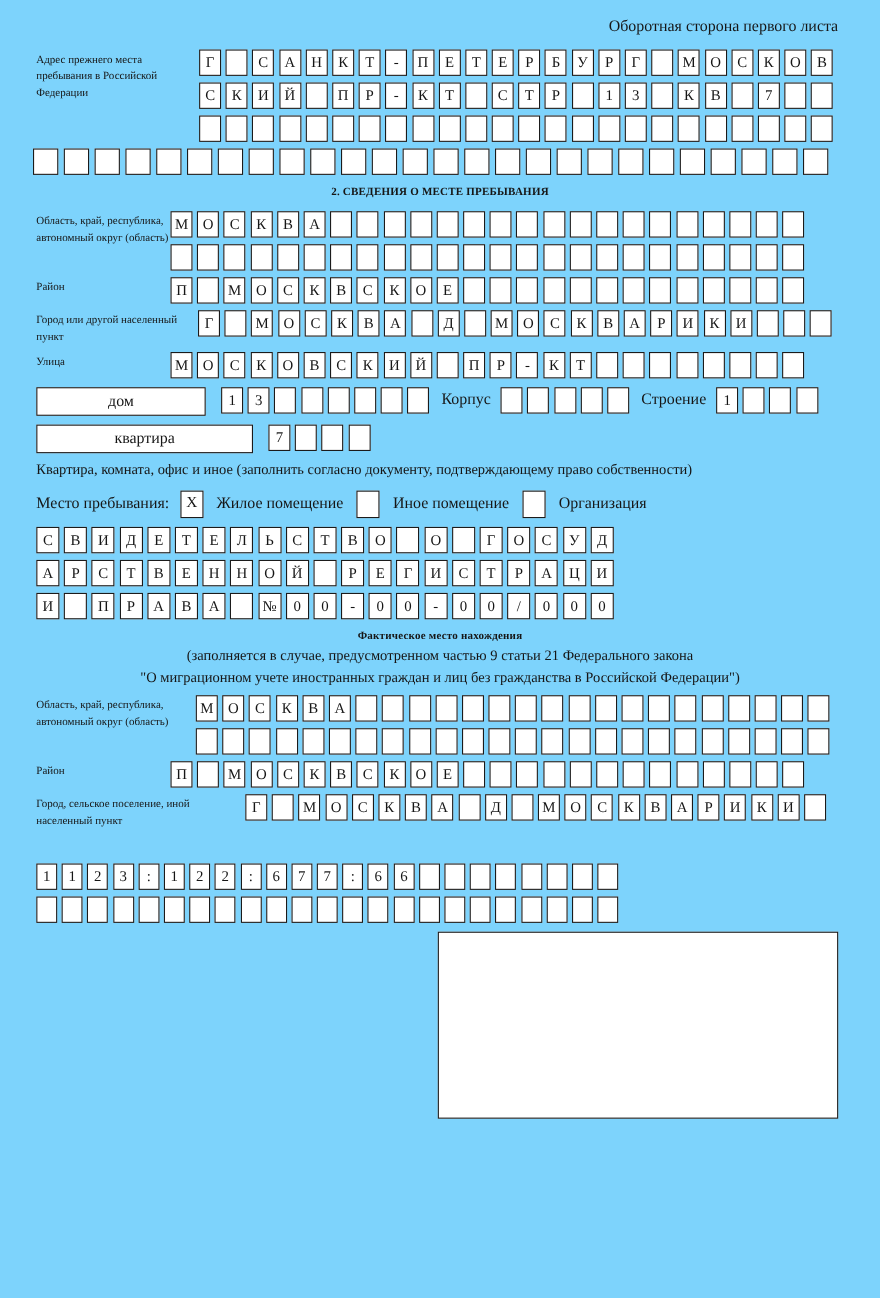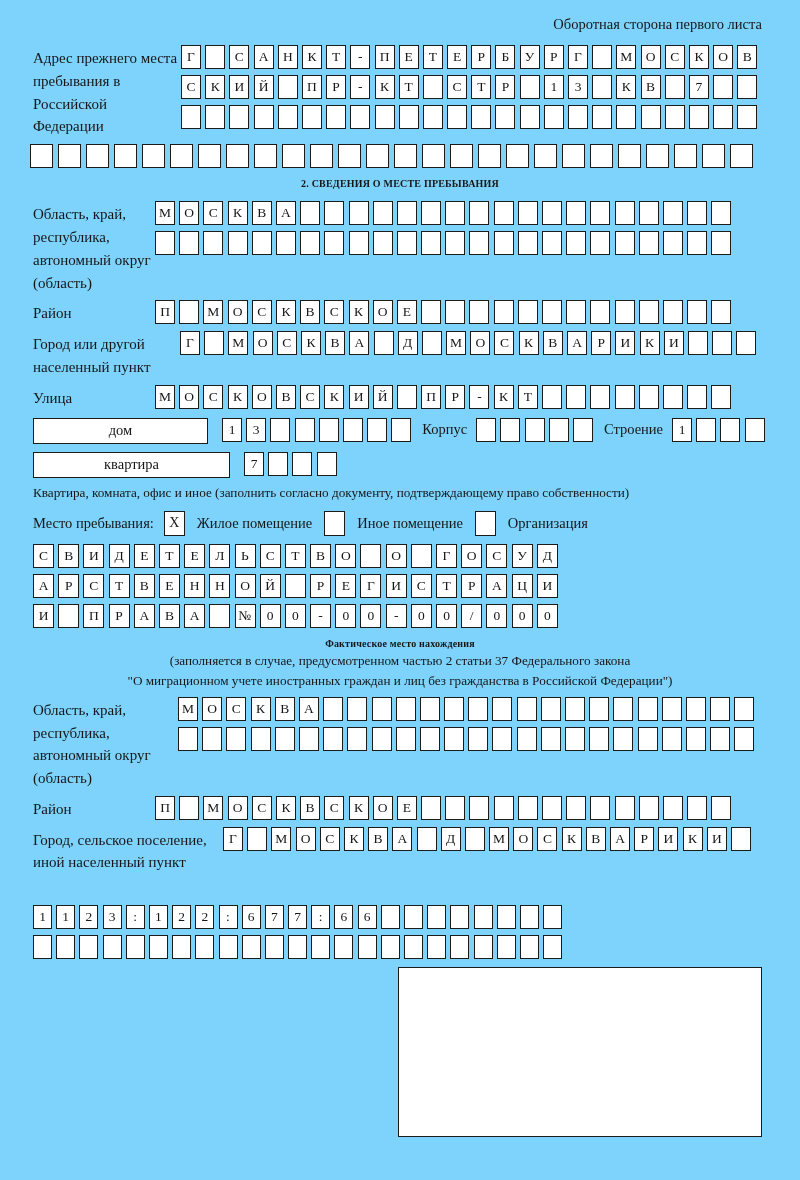--- a/index.html
+++ b/index.html
@@ -7,21 +7,21 @@
     position:relative;
     width:800px;height:1180px;
     overflow:hidden;
     background:#7dd3fc;
     color:#161616;
     font-family:"Liberation Serif","DejaVu Serif",serif;
     box-sizing:border-box;
   }
   .top-note{padding:16px 38px 0 0;text-align:right;font-size:14.5px;}
   .frow{display:flex;align-items:flex-start;margin:6px 0 0 33px;}
-  .lbl{font-size:15px;line-height:1.52;padding-top:2px;}
+  .lbl{font-size:10px;line-height:1.52;padding-top:2px;}
   .w148{flex:0 0 148px;}
   .w122{flex:0 0 122px;}
   .w147{flex:0 0 147px;}
   .w205{flex:0 0 205px;}
   .w145{flex:0 0 145px;}
   .w190{flex:0 0 190px;}
   .w204{flex:0 0 204px;}
   .rows{display:flex;flex-direction:column;}
   .rows .cellrow + .cellrow{margin-top:6px;}
   .cellrow{display:flex;gap:4.2px;}
@@ -36,21 +36,21 @@
   .kad > .cell{flex-basis:19px;width:19px;}
   .caption{font-size:13.2px;line-height:1.45;}
   .center{text-align:center;margin-top:5px;}
   .leftcap{margin:5px 0 0 33px;}
   .sec-title{font-weight:bold;text-align:center;font-size:10px;margin-top:10px;letter-spacing:.2px;}
   .labelbox{
     box-sizing:border-box;height:26px;border:1.6px solid #1b1b1b;
     display:flex;align-items:center;justify-content:center;font-size:14.5px;flex:0 0 auto;
     background:#fff;
   }
-  .housebox{width:175px;margin-right:14px;}
+  .housebox{width:154px;margin-right:14px;}
   .aptbox{width:197px;margin-right:14px;}
   .inline-lbl{font-size:14.5px;padding:3px 9px 0 11px;white-space:nowrap;}
   .stayrow{display:flex;align-items:center;margin:9px 0 0 33px;font-size:14.5px;}
   .cbox{
     box-sizing:border-box;width:21px;height:25px;border:1.6px solid #1b1b1b;
     display:flex;align-items:center;justify-content:center;font-size:14px;margin:0 12px;background:#fff;
   }
   .cbox.first{margin-left:10px;}
   .staynote{width:400px;margin-left:130px;text-align:center;font-size:13.4px;margin-top:4px;}
   .subt{text-align:center;font-size:13.2px;margin-top:4px;}
@@ -449,21 +449,21 @@
           <span class="cell">0</span>
           <span class="cell">/</span>
           <span class="cell">0</span>
           <span class="cell">0</span>
           <span class="cell">0</span>
         </div>
     </div>
   </div>
 
   <div class="sec-title">Фактическое место нахождения</div>
-  <div class="subt">(заполняется в случае, предусмотренном частью 2 статьи 37 Федерального закона</div>
+  <div class="subt">(заполняется в случае, предусмотренном частью 9 статьи 21 Федерального закона</div>
   <div class="subt">"О миграционном учете иностранных граждан и лиц без гражданства в Российской Федерации")</div>
 
   <div class="frow mt8">
     <div class="lbl w145">Область, край, республика, автономный округ (область)</div>
     <div class="rows">
       <div class="cellrow">
           <span class="cell">М</span>
           <span class="cell">О</span>
           <span class="cell">С</span>
           <span class="cell">К</span>

